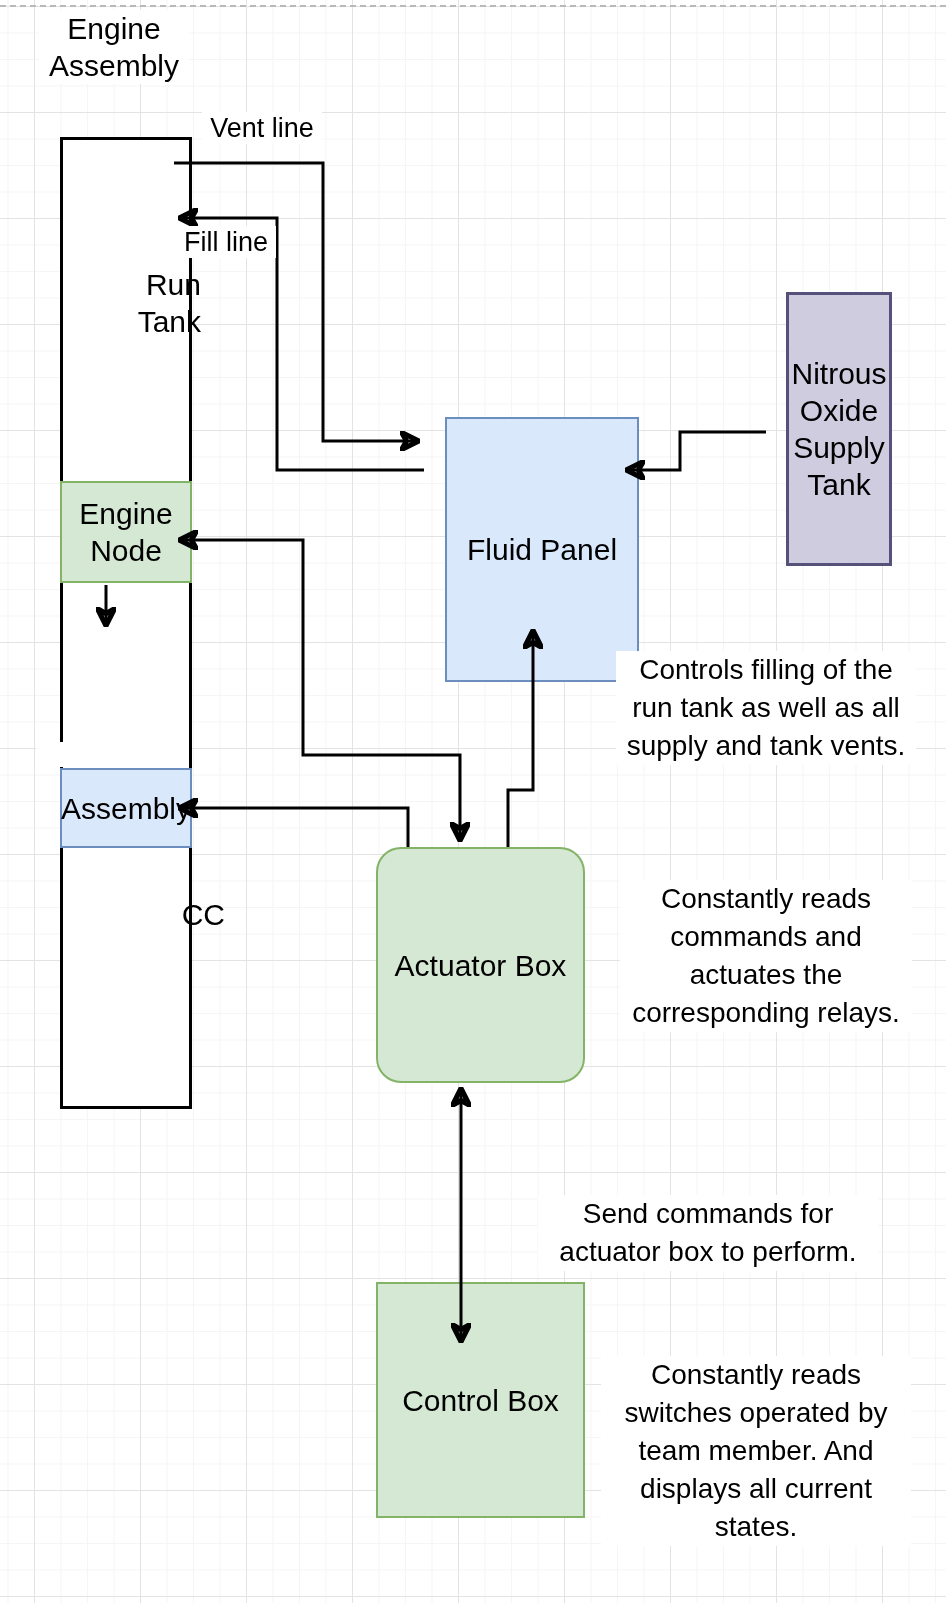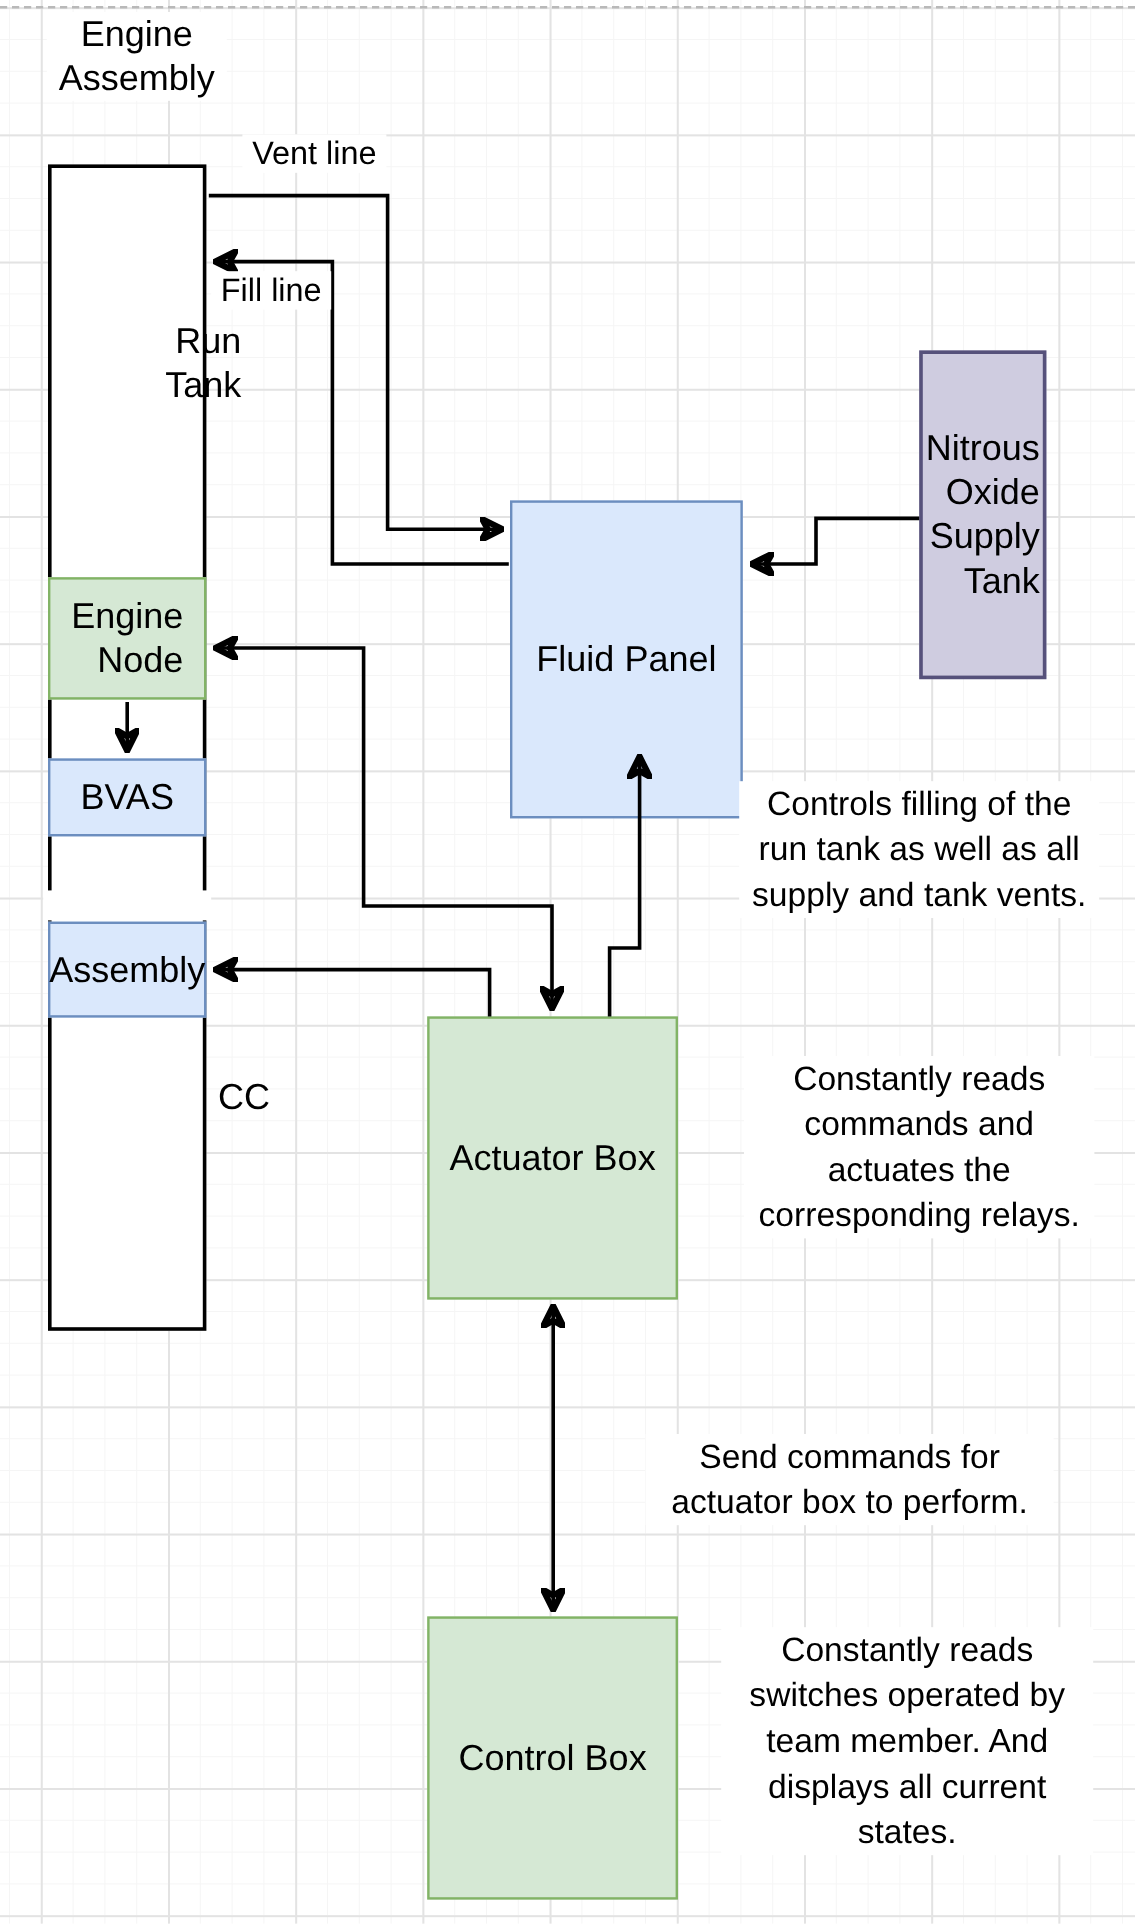--- a/index.html
+++ b/index.html
@@ -14,21 +14,21 @@
     position:relative; width:946px; height:1603px; overflow:hidden; background-color:#ffffff;
     background-image:
       linear-gradient(var(--grid-major) 1.5px, transparent 1.5px),
       linear-gradient(90deg, var(--grid-major) 1.5px, transparent 1.5px),
       linear-gradient(var(--grid-minor) 1px, transparent 1px),
       linear-gradient(90deg, var(--grid-minor) 1px, transparent 1px);
     background-size:106px 106px,106px 106px,26.5px 26.5px,26.5px 26.5px;
     background-position:34px 6px,34px 6px,7.5px 6px,7.5px 6px;
   }
   .page-break{position:absolute;left:0;top:5px;width:946px;height:0;border-top:2px dashed var(--page-break);z-index:0;}
-  .shape{position:absolute;box-sizing:border-box;display:flex;align-items:center;justify-content:center;text-align:right;}
+  .shape{position:absolute;box-sizing:border-box;display:flex;align-items:center;justify-content:center;text-align:center;margin-left:20px;}
   .outline{background:#fff;border:3px solid var(--line);z-index:1;}
   .gap-band{position:absolute;background:#fff;z-index:2;}
   .green {background:var(--green-fill); border:2.5px solid var(--green-stroke); z-index:3;}
   .blue  {background:var(--blue-fill);  border:2.5px solid var(--blue-stroke);  z-index:3;}
   .purple{background:var(--purple-fill);border:3px solid var(--purple-stroke);  z-index:3;}
   .label{font-size:30px;line-height:37px;white-space:pre-line;}
   .floating-label{position:absolute;text-align:right;z-index:3;margin-left:29px;}
   .wires{position:absolute;left:0;top:0;z-index:4;}
   .wires path{stroke:var(--line);stroke-width:3;fill:none;}
   .note{position:absolute;background:#fff;text-align:center;font-size:28px;line-height:38px;white-space:pre-line;z-index:5;}
@@ -36,22 +36,22 @@
   .title{position:absolute;background:#fff;text-align:center;font-size:30px;line-height:37px;white-space:pre-line;z-index:5;}
 
   
   .tank-container{left:40px;top:137px;width:132px;height:972px;}
   .band-break{left:36px;top:742px;width:140px;height:25px;}
   .engine-node{left:40px;top:481px;width:132px;height:102px;}
   .bvas{left:40px;top:632px;width:132px;height:65px;}
   .igniter{left:40px;top:768px;width:132px;height:80px;}
   .fluid-panel{left:425px;top:417px;width:194px;height:265px;}
   .nitrous{left:766px;top:292px;width:106px;height:274px;}
-  .actuator{left:356px;top:847px;width:209px;height:236px;}
-  .control{left:356px;top:1347px;width:209px;height:236px;}
+  .actuator{left:356px;top:847px;width:209px;height:236px;border-radius:25px;}
+  .control{left:356px;top:1282px;width:209px;height:236px;}
 
   
   .title-pos{left:39px;top:10px;width:150px;}
   .run-tank-label{left:40px;top:266px;width:132px;}
   .cc-label{left:40px;top:896px;width:156px;}
   .vent-label{left:202px;top:112px;width:120px;}
   .fill-label{left:176px;top:226px;width:100px;}
   .t1{left:616px;top:651px;width:300px;}
   .t2{left:620px;top:880px;width:292px;}
   .t3{left:95px;top:1153px;width:300px;}
@@ -70,23 +70,20 @@
 
   <div class="shape outline tank-container"></div>
   <div class="gap-band band-break"></div>
   <div class="floating-label label run-tank-label">Run
 Tank</div>
   <div class="floating-label label cc-label">CC</div>
 
   <div class="shape green engine-node">
     <span class="label">Engine
 Node</span>
-  </div>
-  <div class="shape blue bvas">
-    <span class="label">BVAS</span>
   </div>
   <div class="shape blue igniter">
     <span class="label">Assembly</span>
   </div>
 
   <div class="shape blue fluid-panel">
     <span class="label">Fluid Panel</span>
   </div>
 
   <div class="shape purple nitrous">

